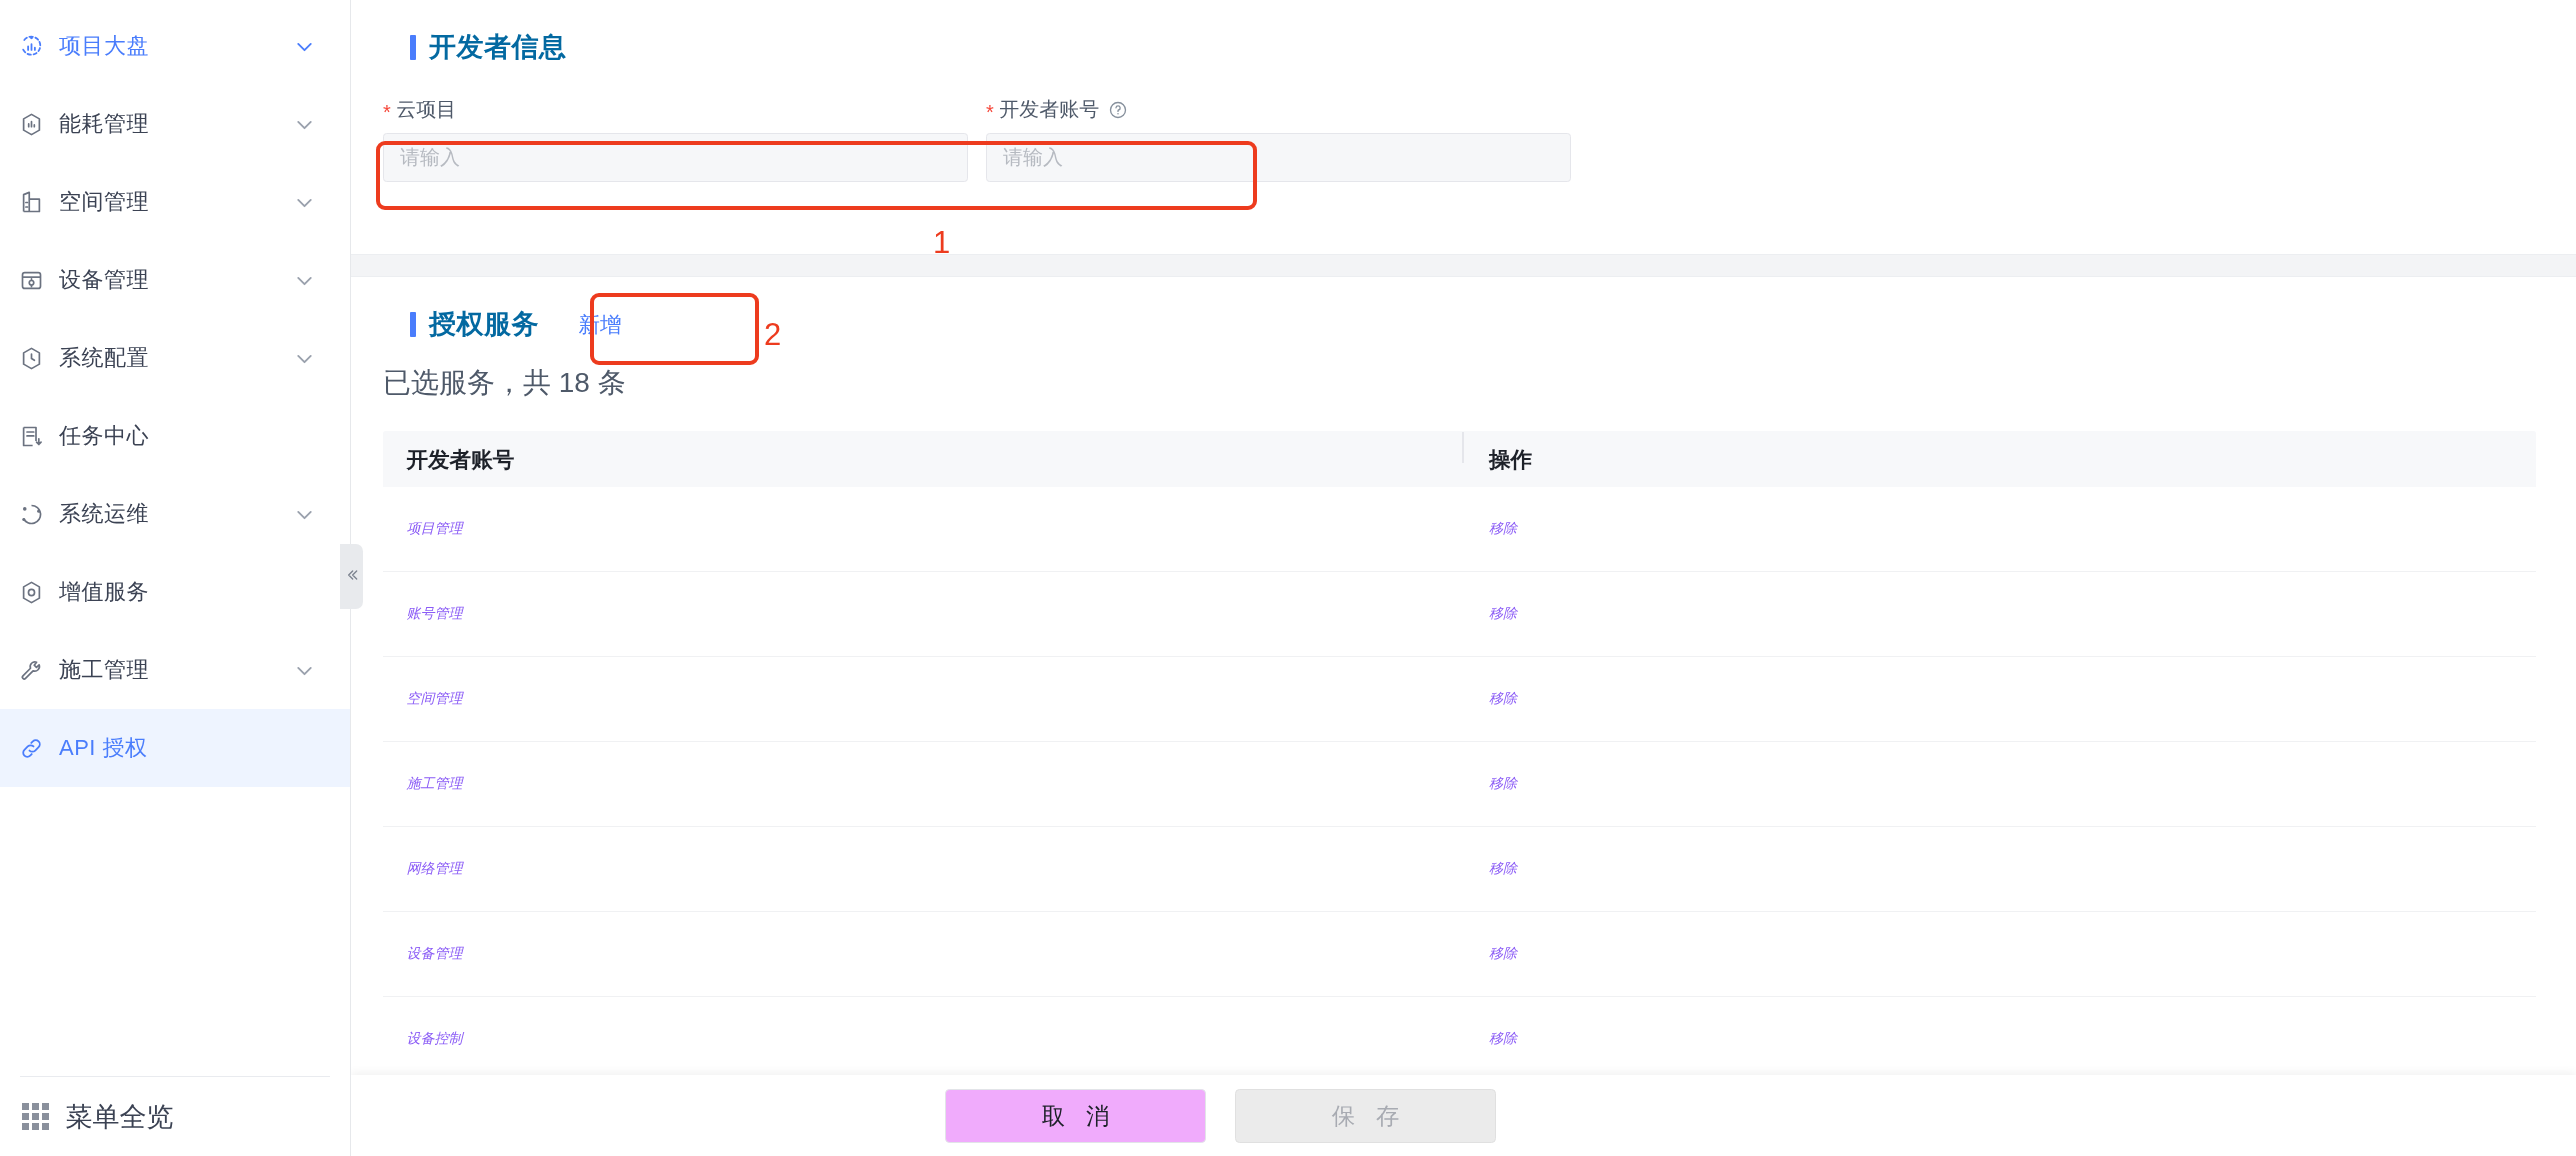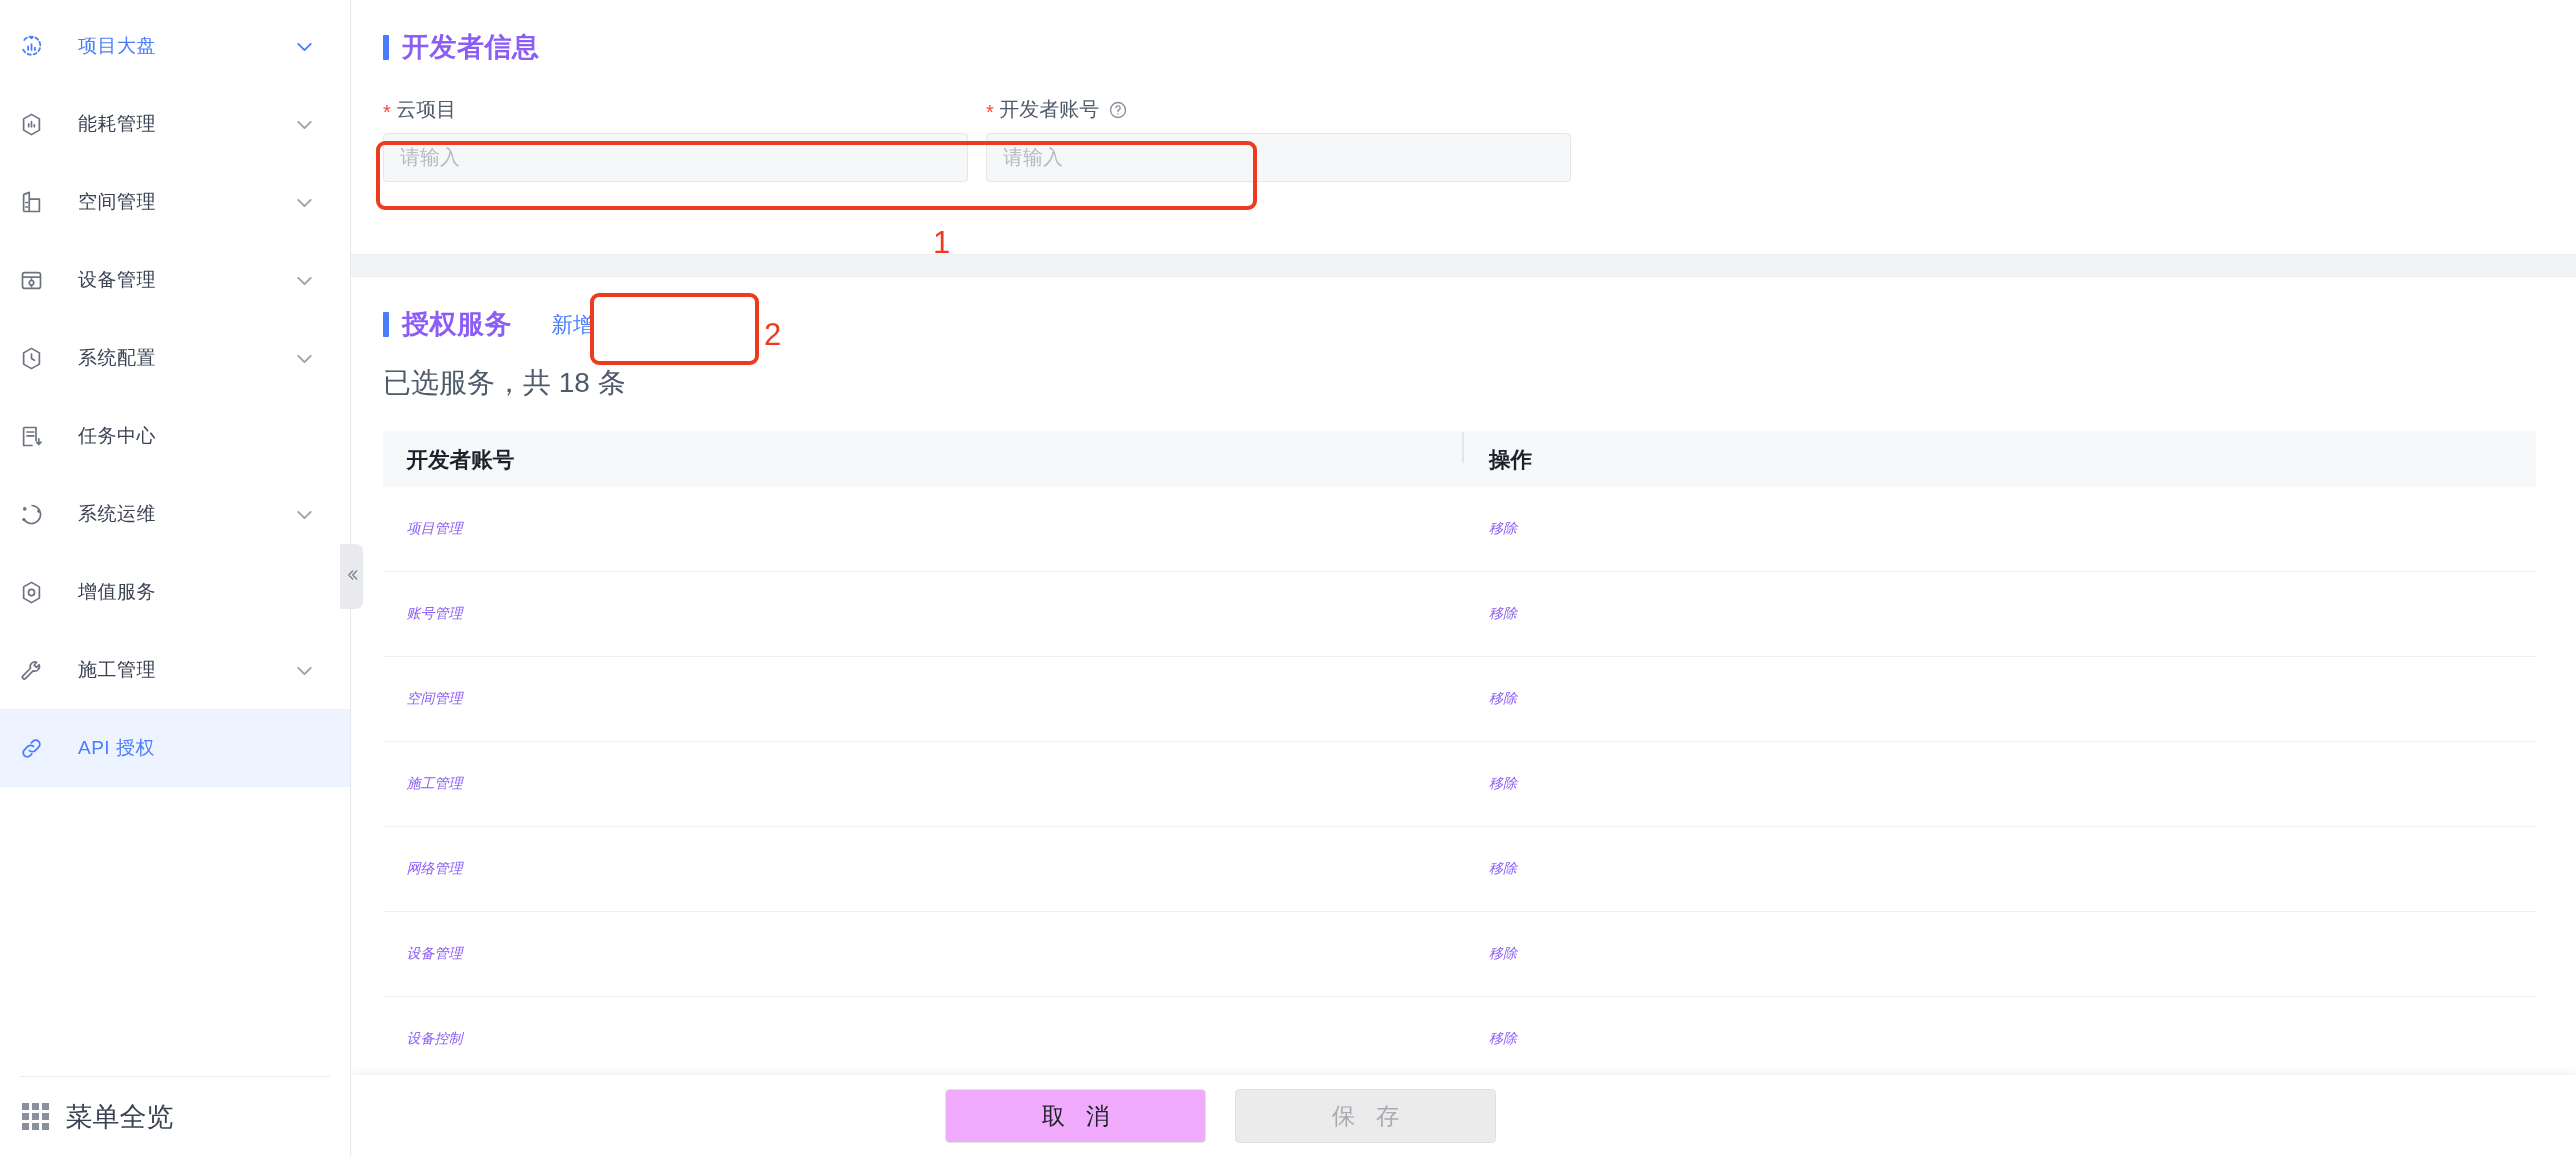--- a/index.html
+++ b/index.html
@@ -32,22 +32,22 @@
     cursor: pointer;
   }
   .nav-item .ico {
     width: 31px; height: 31px;
     flex: 0 0 31px;
     display: flex; align-items: center; justify-content: center;
     color: #6b7280;
   }
   .nav-item .ico svg { width: 27px; height: 27px; display:block; }
   .nav-item .label {
-    margin-left: 31px;
-    font-size: 19px;
+    margin-left: 12px;
+    font-size: 22px;
     color: #3b4253;
     letter-spacing: 0.5px;
     white-space: nowrap;
   }
   .nav-item .chev {
     margin-left: auto;
     width: 27px; height: 27px;
     display: flex; align-items: center; justify-content: center;
     color: #9aa1ad;
   }
@@ -104,22 +104,23 @@
     overflow: hidden;
   }
 
   .section-pad { padding: 0 32px 0 32px; }
 
   .sec-title {
     display: flex;
     align-items: center;
     font-size: 27px;
     font-weight: bold;
-    color: #8b5cf6;
+    color: #0369a1;
     letter-spacing: 0.5px;
+    margin-left: 27px;
   }
   .sec-title .bar {
     width: 6.3px; height: 25px;
     background: #4a7dfc;
     border-radius: 0.9px;
     margin-right: 12.6px;
   }
 
   
   .dev-info { padding-top: 29px; height: 254px; }

